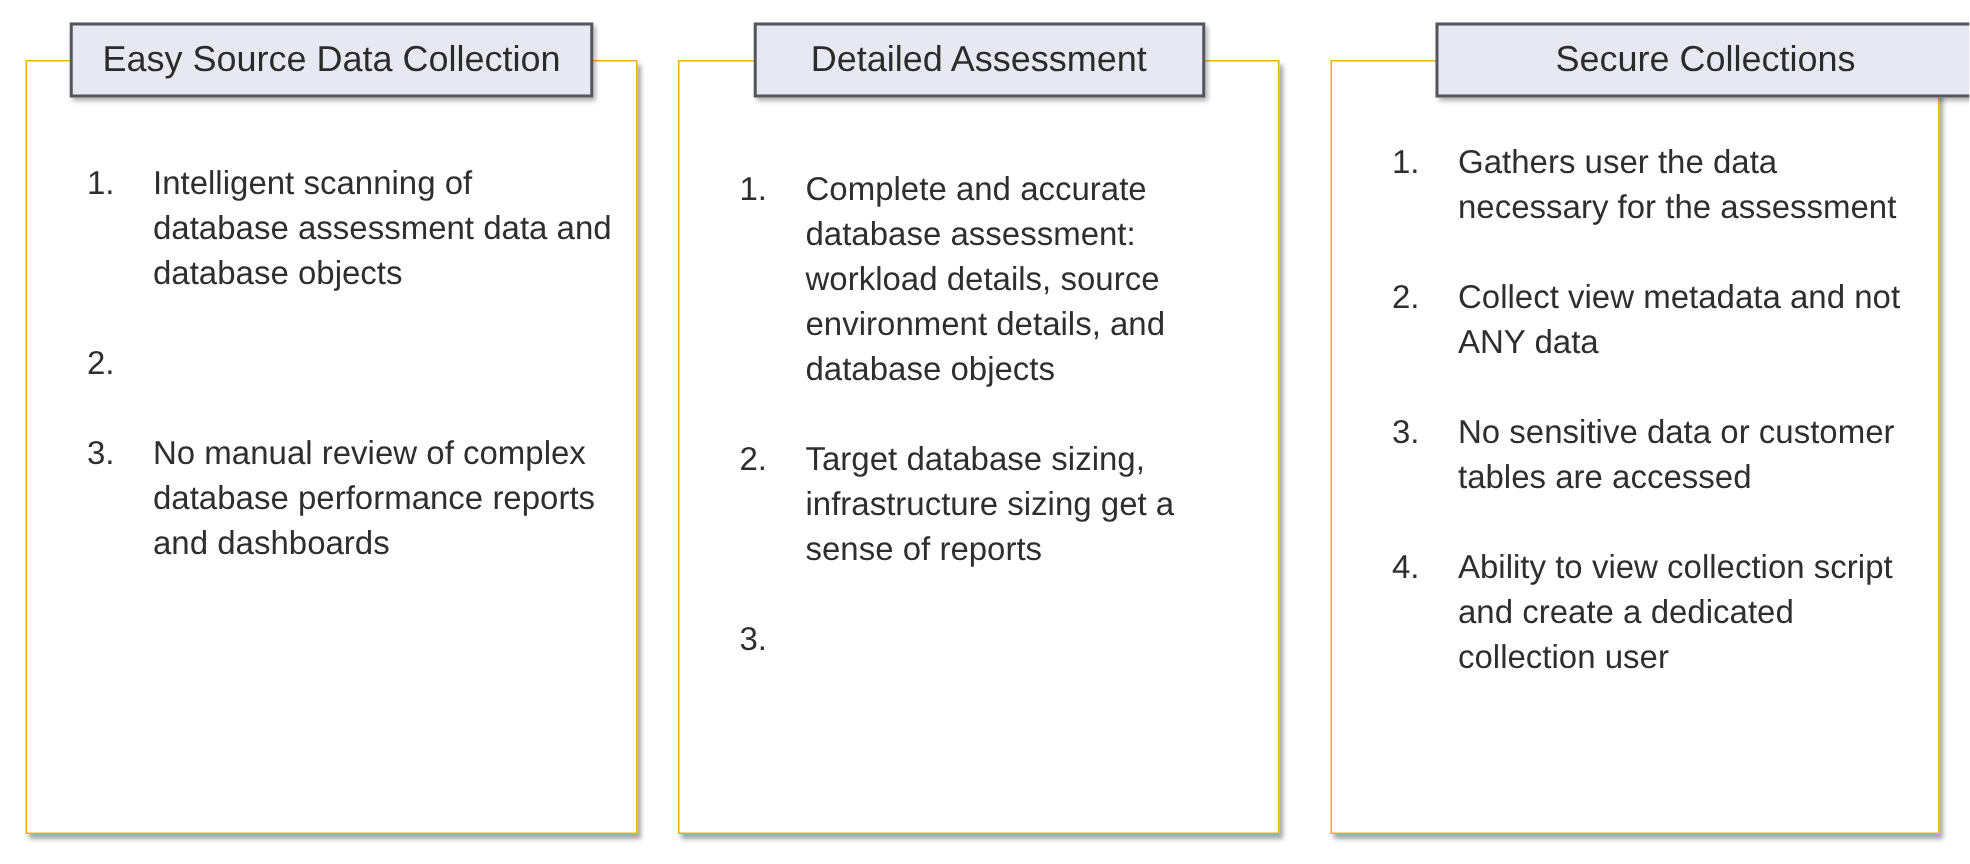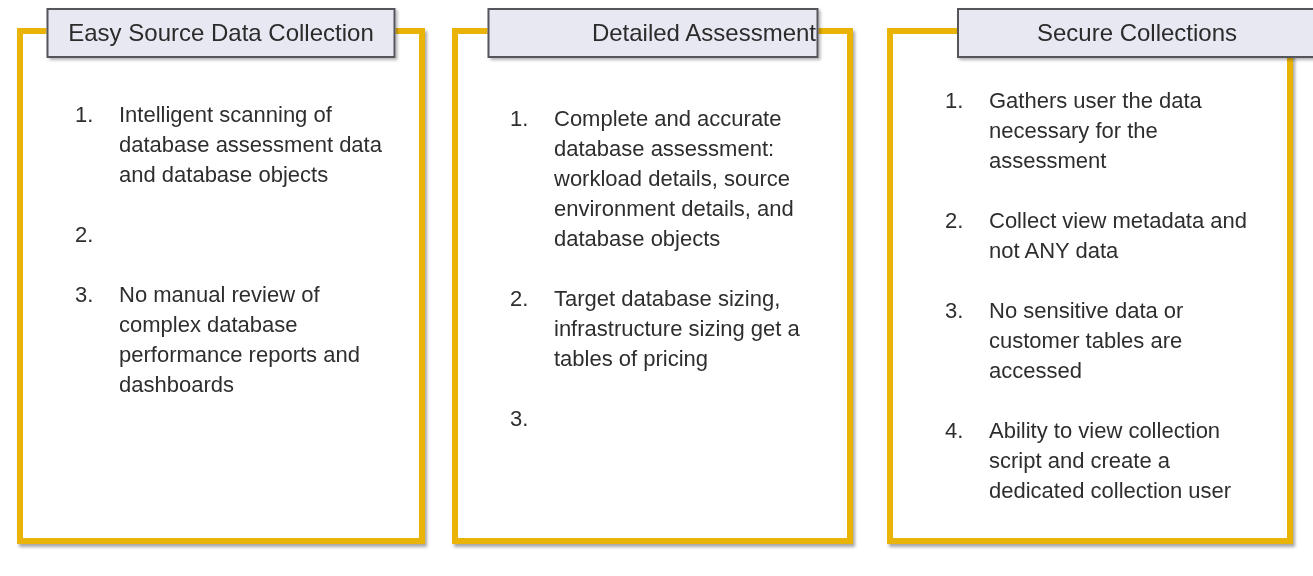--- a/index.html
+++ b/index.html
@@ -10,27 +10,26 @@
   }
   .board {
     position: relative;
     width: 1313px;
     height: 576px;
     background: #ffffff;
     overflow: hidden;
   }
   .panel {
     position: absolute;
-    top: 28px;
+    top: 40px;
     height: 516px;
     box-sizing: border-box;
     background: #ffffff;
-    border: 6px solid #eab308;
+    border: 1px solid #eab308;
     box-shadow: 2px 3px 3px rgba(0,0,0,0.35);
-    padding-left: 12px;
   }
   .panel-1 { left: 17px;  width: 408px; }
   .panel-2 { left: 452px; width: 401px; }
   .panel-3 { left: 887px; width: 406px; }
 
   .title-box {
     position: absolute;
     top: -26px;
     left: 50%;
     transform: translateX(-50%);
@@ -40,21 +39,21 @@
     border: 2px solid #55555c;
     box-shadow: 2px 2px 3px rgba(0,0,0,0.30);
     display: flex;
     align-items: center;
     justify-content: center;
     font-size: 24px;
     color: #2b2b2b;
     white-space: nowrap;
   }
   .panel-1 .title-box { width: 349px; }
-  .panel-2 .title-box { width: 331px; justify-content: flex-end; }
+  .panel-2 .title-box { width: 301px; }
   .panel-3 .title-box { width: 360px; margin-left: 47px; }
 
   .items {
     list-style: none;
     margin: 0;
     padding: 66px 16px 0 40px;
   }
   .panel-2 .items { padding-top: 70px; }
   .panel-3 .items { padding-top: 52px; }
 
@@ -98,21 +97,21 @@
     <div class="title-box">
       <span>Detailed Assessment</span>
     </div>
     <ol class="items">
       <li class="item">
         <span class="item-num">1.</span>
         <span class="item-text">Complete and accurate database assessment: workload details, source environment details, and database objects</span>
       </li>
       <li class="item">
         <span class="item-num">2.</span>
-        <span class="item-text">Target database sizing, infrastructure sizing get a tables of pricing</span>
+        <span class="item-text">Target database sizing, infrastructure sizing get a sense of reports</span>
       </li>
       <li class="item">
         <span class="item-num">3.</span>
       </li>
     </ol>
   </section>
 
   <section class="panel panel-3">
     <div class="title-box">
       <span>Secure Collections</span>

